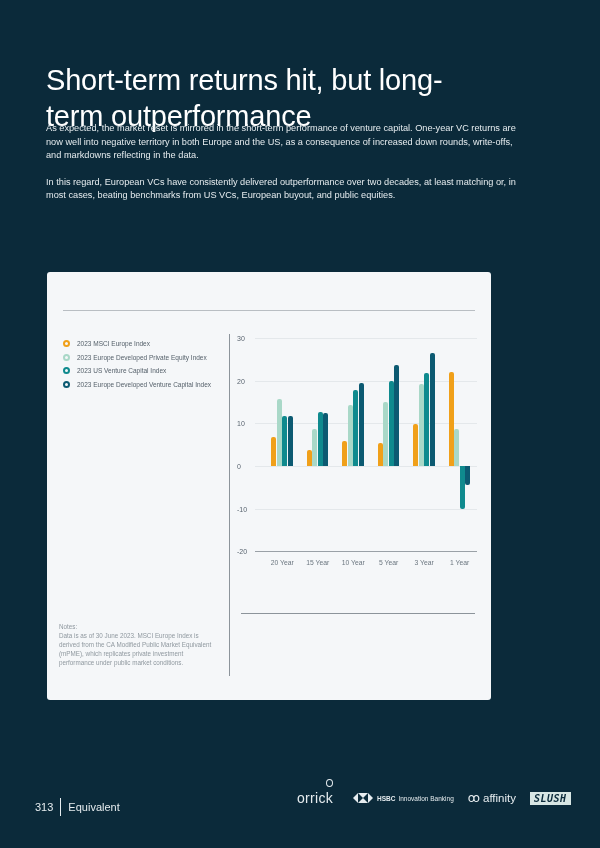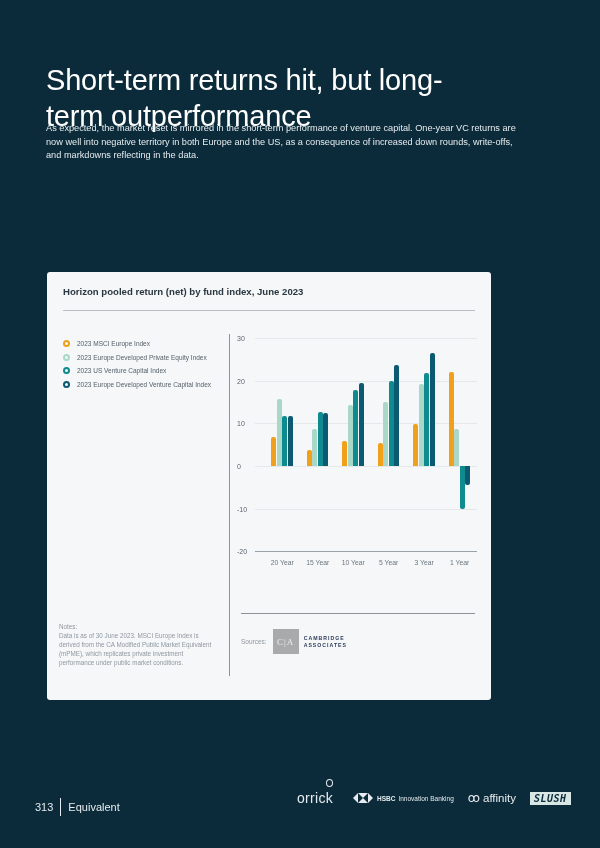--- a/index.html
+++ b/index.html
@@ -76,24 +76,24 @@
     background: #d8e6e4; color: #0b2a3a; font-size: 10px; font-weight: bold; font-style: italic;
     padding: 1px 4px; letter-spacing: 0.5px; font-family: "DejaVu Sans Mono", monospace;
   }
 </style>
 </head>
 <body>
 
 <div class="page-title">Short-term returns hit, but long-term outperformance</div>
 <div class="intro">
   <p>As expected, the market reset is mirrored in the short-term performance of venture capital. One-year VC returns are now well into negative territory in both Europe and the US, as a consequence of increased down rounds, write-offs, and markdowns reflecting in the data.</p>
+  <p>In this regard, European VCs have consistently delivered outperformance over two decades, at least matching or, in most cases, beating benchmarks from US VCs, European buyout, and public equities.</p>
 </div>
 
 <div class="card">
-  <div class="card-title">Horizon pooled return (net) by fund index, June 2023</div>
   <div class="card-rule"></div>
 
   <div class="legend" id="legend">
       <div class="legend-item">
         <span class="legend-dot" style="border-color: rgb(240, 160, 26);"></span>
         <span>2023 MSCI Europe Index</span>
       </div>
       <div class="legend-item">
         <span class="legend-dot" style="border-color: rgb(169, 216, 200);"></span>
         <span>2023 Europe Developed Private Equity Index</span>
@@ -150,28 +150,20 @@
       <div class="bar pos" style="background: rgb(240, 160, 26); left: 211.5px; top: 40.06px; height: 93.94px;"></div>
       <div class="bar pos" style="background: rgb(169, 216, 200); left: 217.1px; top: 96.851px; height: 37.149px;"></div>
       <div class="bar neg" style="background: rgb(15, 138, 142); left: 222.7px; top: 134px; height: 43.127px;"></div>
       <div class="bar neg" style="background: rgb(12, 90, 114); left: 228.3px; top: 134px; height: 19.215px;"></div>
       <div class="xtick" style="left: 222.7px; top: 227.4px;">1 Year</div>
     </div>
 
   <div class="rule-bottom"></div>
   <div class="notes" style="white-space:pre-line">Notes:
 Data is as of 30 June 2023. MSCI Europe Index is derived from the CA Modified Public Market Equivalent (mPME), which replicates private investment performance under public market conditions.</div>
-  <div class="sources">
-    <span class="sources-label">Sources:</span>
-    <div class="ca-box">C|A</div>
-    <div class="ca-text">
-      <div>CAMBRIDGE</div>
-      <div>ASSOCIATES</div>
-    </div>
-  </div>
 </div>
 
 <div class="footer-left">
   <span>313</span>
   <span class="footer-sep"></span>
   <span>Equivalent</span>
 </div>
 
 <div class="sponsors">
   <span class="orrick"><span>orrick</span><span class="orrick-ring"></span></span>

